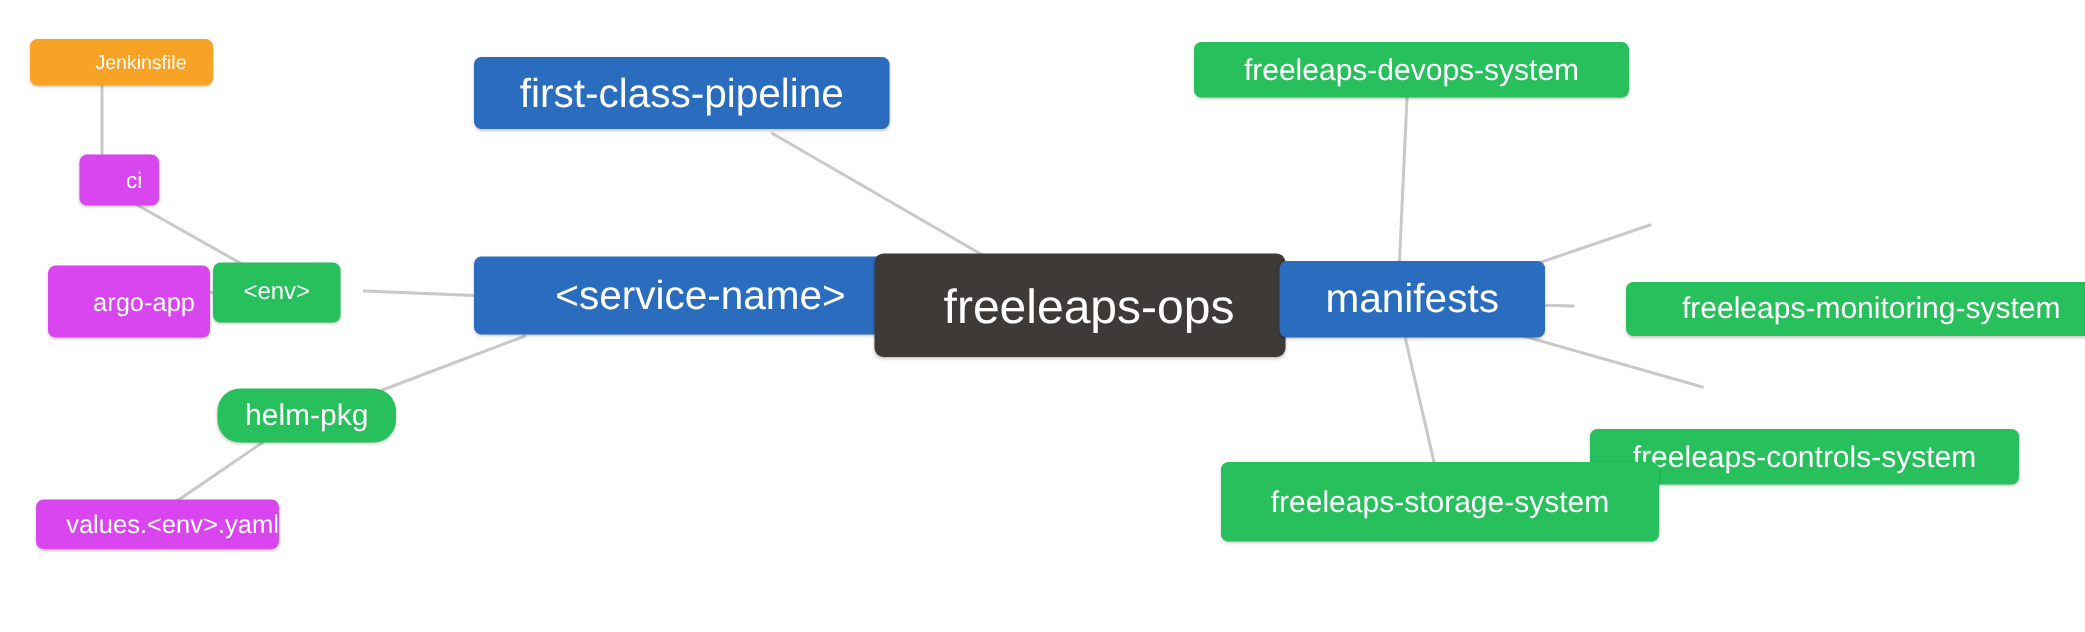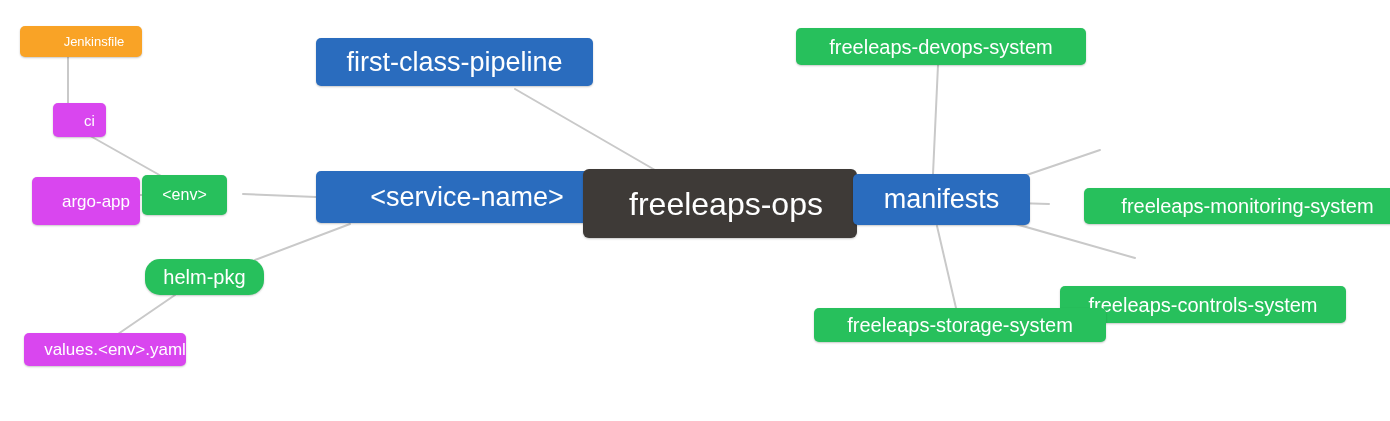--- a/index.html
+++ b/index.html
@@ -89,15 +89,15 @@
 
   <div class="node blue" style="left:853px; top:174px; width:177px; height:51px; font-size:27px;">manifests</div>
 
   <div class="node green" style="left:796px;  top:28px;  width:290px; height:37px; font-size:20px;">freeleaps-devops-system</div>
 
 
   <div class="node green" style="left:1048px; top:188px; width:327px; height:36px; font-size:20px;margin-left:36px;">freeleaps-monitoring-system</div>
 
   <div class="node green" style="left:1060px; top:249px; width:286px; height:37px; font-size:20px;margin-top:37px;">freeleaps-controls-system</div>
 
-  <div class="node green" style="left:814px;  top:308px; width:292px; height:34px; font-size:20px;text-align:right;">freeleaps-storage-system</div>
+  <div class="node green" style="left:814px;  top:308px; width:292px; height:53px; font-size:20px;text-align:right;">freeleaps-storage-system</div>
 
 </div>
 
 </body></html>

